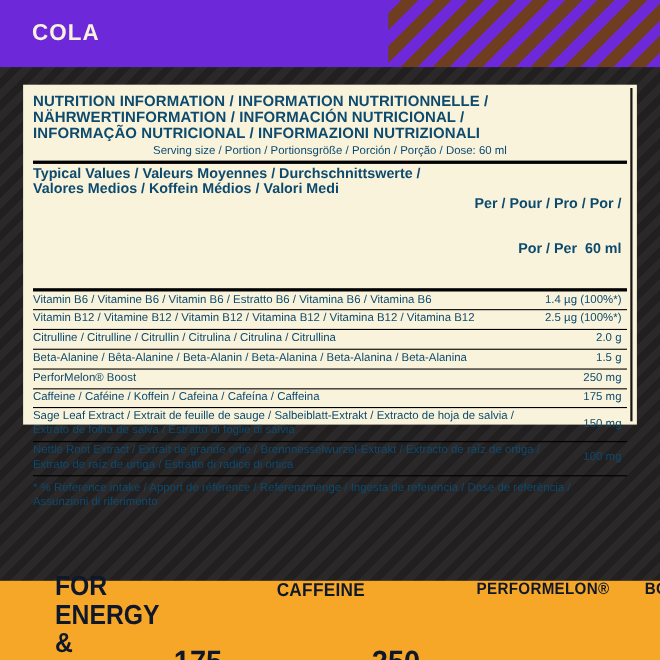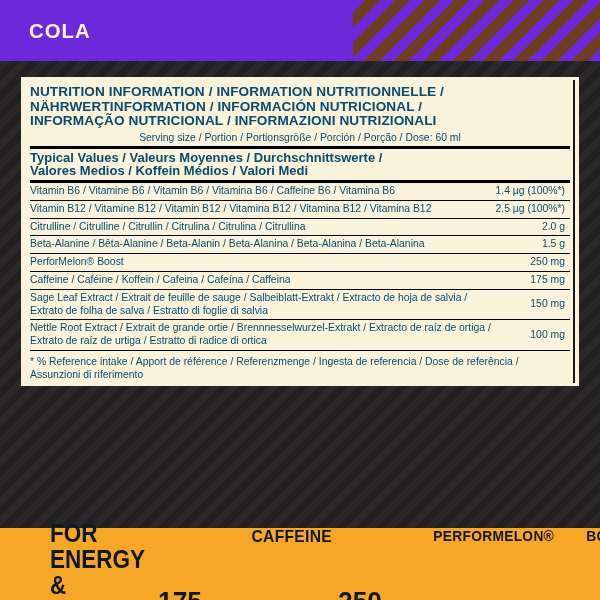--- a/index.html
+++ b/index.html
@@ -91,24 +91,28 @@
     <div>INFORMAÇÃO NUTRICIONAL / INFORMAZIONI NUTRIZIONALI</div>
   </div>
 
   <div class="serving">Serving size / Portion / Portionsgröße / Porción / Porção / Dose: 60 ml</div>
 
   <div class="thead">
     <div class="typ-col">
       <div>Typical Values / Valeurs Moyennes / Durchschnittswerte /</div>
       <div>Valores Medios / Koffein Médios / Valori Medi</div>
     </div>
+    <div class="per-col">
+      <div class="per-line">Per / Pour / Pro / Por /</div>
+      <div class="per-line">Por / Per  60 ml</div>
+    </div>
   </div>
 
   <div class="trow">
-    <span class="lbl">Vitamin B6 / Vitamine B6 / Vitamin B6 / Vitamina B6 / Caffeine B6 / Vitamina B6</span>
+    <span class="lbl">Vitamin B6 / Vitamine B6 / Vitamin B6 / Estratto B6 / Vitamina B6 / Vitamina B6</span>
     <span class="val">1.4 µg (100%*)</span>
   </div>
   <div class="trow">
     <span class="lbl">Vitamin B12 / Vitamine B12 / Vitamin B12 / Vitamina B12 / Vitamina B12 / Vitamina B12</span>
     <span class="val">2.5 µg (100%*)</span>
   </div>
   <div class="trow">
     <span class="lbl">Citrulline / Citrulline / Citrullin / Citrulina / Citrulina / Citrullina</span>
     <span class="val">2.0 g</span>
   </div>

